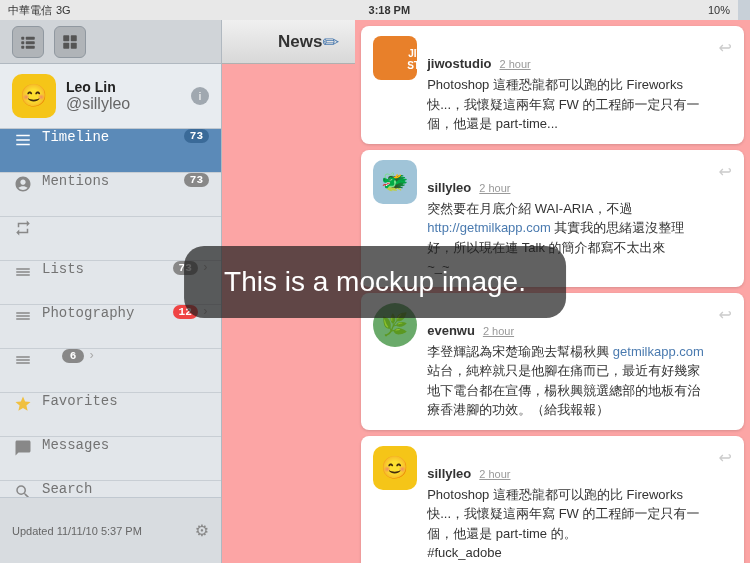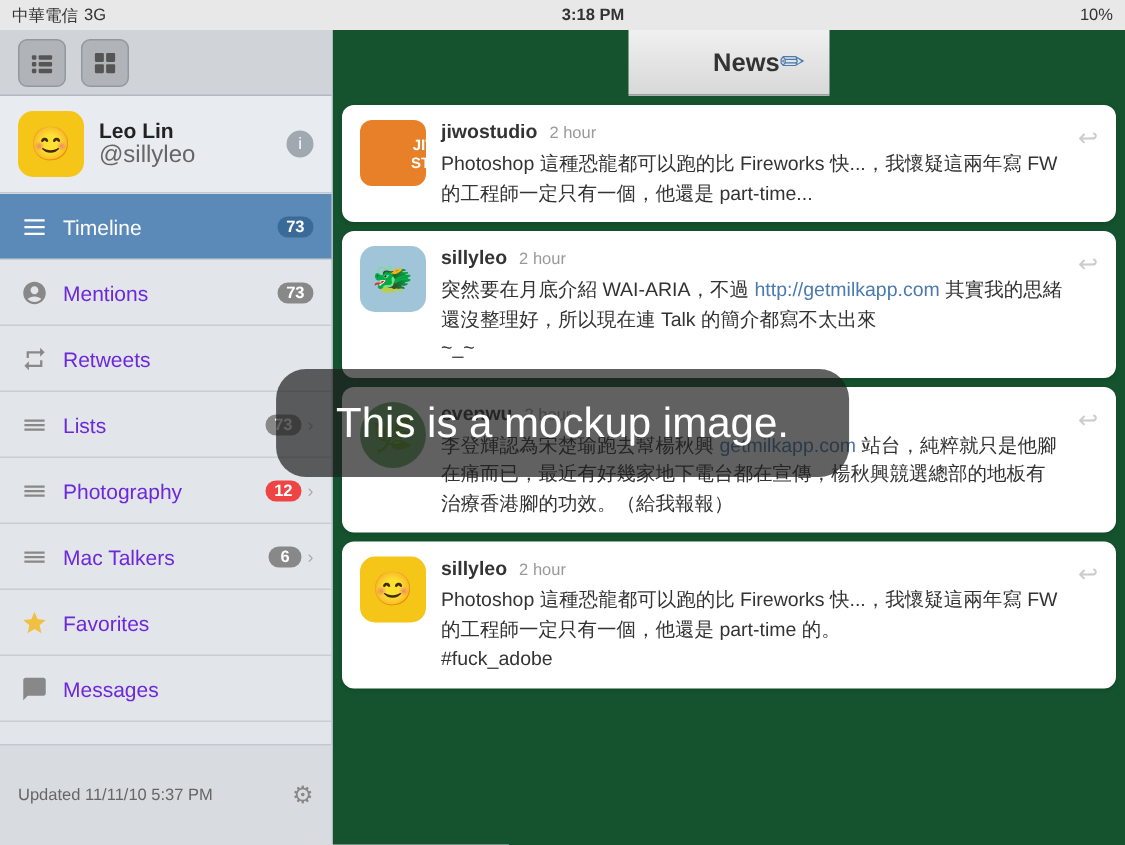--- a/index.html
+++ b/index.html
@@ -1,20 +1,20 @@
 <!DOCTYPE html>
 <html><head>
   <meta charset="utf-8">
   <style>
     * { margin: 0; padding: 0; box-sizing: border-box; }
     body { width: 750px; height: 563px; font-family: -apple-system, 'Helvetica Neue', Arial, sans-serif; overflow: hidden; background: #c8d0d8; }
 
     
     .status-bar {
-      position: absolute; top: 0; left: 0; right: 0; height: 20px;
+      position: absolute; top: 0; left: 0; right: 12px; height: 20px;
       background: #e8e8e8; display: flex; align-items: center; justify-content: space-between;
       padding: 0 8px; font-size: 11px; color: #333; z-index: 100;
     }
     .status-left { display: flex; align-items: center; gap: 4px; }
     .status-center { font-weight: 600; }
     .status-right { display: flex; align-items: center; gap: 4px; }
 
     
     .app-container {
       position: absolute; top: 20px; left: 0; right: 0; bottom: 0;
@@ -54,44 +54,44 @@
     .profile-name { font-size: 14px; font-weight: bold; color: #222; }
     .profile-handle { font-size: 16px; color: #666; }
     .profile-info-btn {
       width: 18px; height: 18px; background: #a0a8b0; border-radius: 50%;
       display: flex; align-items: center; justify-content: center; color: white; font-size: 11px; cursor: pointer;
     }
 
     
     .nav-list { flex: 1; overflow-y: auto; }
     .nav-item {
-      display: flex; align-items: center; padding: 0 12px; height: 44px;
-      border-bottom: 1px solid #c8ced4; cursor: pointer; position: relative;
+      display: flex; align-items: flex-start; padding: 0 12px; height: 44px;
+      border-bottom: 1px solid #c8ced4; cursor: pointer; position: relative; font-family: Liberation Mono, monospace;
     }
     .nav-item.active { background: #5b8ab8; }
     .nav-item.active .nav-label { color: white; }
     .nav-icon { width: 22px; height: 22px; margin-right: 8px; display: flex; align-items: center; justify-content: center; flex-shrink: 0; }
-    .nav-label { font-size: 14px; color: #6d28d9; flex: 1; }
+    .nav-label { font-size: 14px; color: #737373; flex: 1; }
     .nav-badge {
       background: #888; color: white; font-size: 11px; font-weight: bold;
       padding: 1px 6px; border-radius: 10px; min-width: 22px; text-align: center; margin-left: 20px;
     }
     .nav-item.active .nav-badge { background: #3a6a98; }
     .nav-chevron { color: #aaa; font-size: 12px; margin-left: 4px; }
 
     
     .sidebar-footer {
       padding: 23px 12px; font-size: 11px; color: #666;
       border-top: 1px solid #c0c8d0; background: #d8dce0;
       display: flex; align-items: center; justify-content: space-between;
     }
     .gear-btn { cursor: pointer; color: #888; font-size: 16px; }
 
     
-    .main-content { flex: 1; display: flex; flex-direction: column; background: #14532d; align-items: center; }
+    .main-content { flex: 1; display: flex; background: #fca5a5; }
 
     
     .main-header {
       height: 44px; background: linear-gradient(180deg, #f0f0f0, #d8d8d8);
       border-bottom: 1px solid #b0b0b0;
       display: flex; align-items: center; justify-content: space-between; padding: 0 16px;
     }
     .header-title { font-size: 17px; font-weight: bold; color: #333; flex: 1; text-align: center; }
     .compose-btn { color: #4a7aaf; font-size: 20px; cursor: pointer; }
 
@@ -102,23 +102,23 @@
     .tweet-card {
       background: white; border-radius: 8px; padding: 10px 12px;
       display: flex; gap: 10px; box-shadow: 0 1px 3px rgba(0,0,0,0.15);
     }
     .tweet-avatar { width: 44px; height: 44px; border-radius: 50%; flex-shrink: 0; overflow: hidden; display: flex; align-items: center; justify-content: center; font-size: 10px; font-weight: bold; }
     .tweet-avatar.cloud { background: #a0c4d8; border-radius: 10px; font-size: 22px; }
     .tweet-avatar.yellow { background: #f5c518; border-radius: 10px; font-size: 22px; }
     .tweet-avatar.orange { background: #e8802a; border-radius: 8px; color: white; font-size: 11px; font-weight: bold; padding-left: 44px; }
     .tweet-avatar.green { background: #6aaa6a; border-radius: 50%; font-size: 22px; }
     .tweet-body { flex: 1; }
-    .tweet-header { display: flex; align-items: baseline; gap: 8px; margin-bottom: 4px; }
+    .tweet-header { display: flex; align-items: baseline; gap: 8px; margin-bottom: 4px; margin-top: 20px; }
     .tweet-username { font-size: 13px; font-weight: bold; color: #333; }
-    .tweet-time { font-size: 11px; color: #999; }
+    .tweet-time { font-size: 11px; color: #999; text-decoration: underline; }
     .tweet-text { font-size: 13px; color: #333; line-height: 1.5; }
     .tweet-text .link { color: #4a7aaf; }
     .tweet-reply-btn { color: #ccc; font-size: 16px; cursor: pointer; align-self: flex-start; margin-top: 2px; }
 
     
     .mockup-overlay {
       position: absolute;
       top: 50%; left: 50%;
       transform: translate(-50%, -50%);
       background: rgba(30,30,30,0.7);
@@ -209,21 +209,20 @@
         <span class="nav-label">Mentions</span>
         <span class="nav-badge">73</span>
       </div>
 
       <div class="nav-item">
         <div class="nav-icon">
           <svg width="18" height="18" viewBox="0 0 24 24" fill="#888">
               <path d="M7 7h10v3l4-4-4-4v3H5v6h2zm10 10H7v-3l-4 4 4 4v-3h12v-6h-2z"></path>
             </svg>
         </div>
-        <span class="nav-label">Retweets</span>
       </div>
 
       <div class="nav-item">
         <div class="nav-icon">
           <svg width="18" height="18" viewBox="0 0 24 24" fill="#888">
               <path d="M3 7h18v2H3zm0 4h18v2H3zm0 4h18v2H3z"></path>
             </svg>
         </div>
         <span class="nav-label">Lists</span>
         <span class="nav-badge">73</span>
@@ -240,21 +239,20 @@
         <span class="nav-badge badge-12">12</span>
         <span class="nav-chevron">›</span>
       </div>
 
       <div class="nav-item">
         <div class="nav-icon">
           <svg width="18" height="18" viewBox="0 0 24 24" fill="#888">
               <path d="M3 7h18v2H3zm0 4h18v2H3zm0 4h18v2H3z"></path>
             </svg>
         </div>
-        <span class="nav-label">Mac Talkers</span>
         <span class="nav-badge badge-6">6</span>
         <span class="nav-chevron">›</span>
       </div>
 
       <div class="nav-item">
         <div class="nav-icon">
           <svg width="18" height="18" viewBox="0 0 24 24" fill="#f0c040">
               <path d="M12 17.27L18.18 21l-1.64-7.03L22 9.24l-7.19-.61L12 2 9.19 8.63 2 9.24l5.46 4.73L5.82 21z"></path>
             </svg>
         </div>

